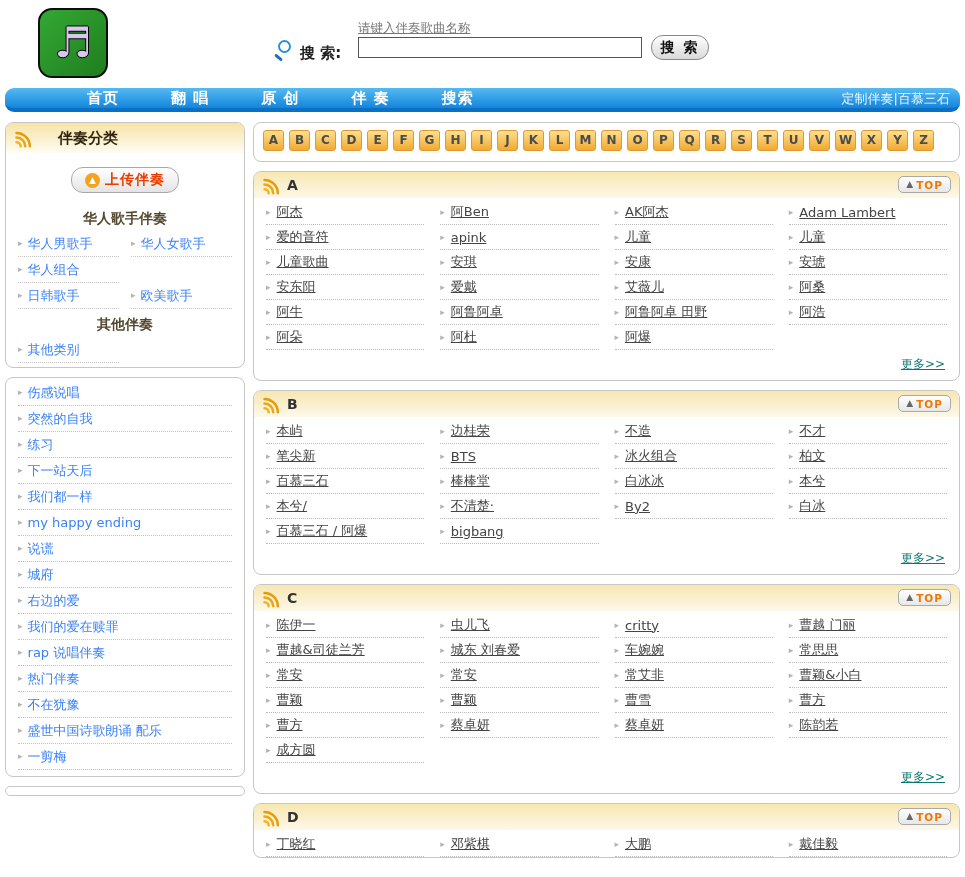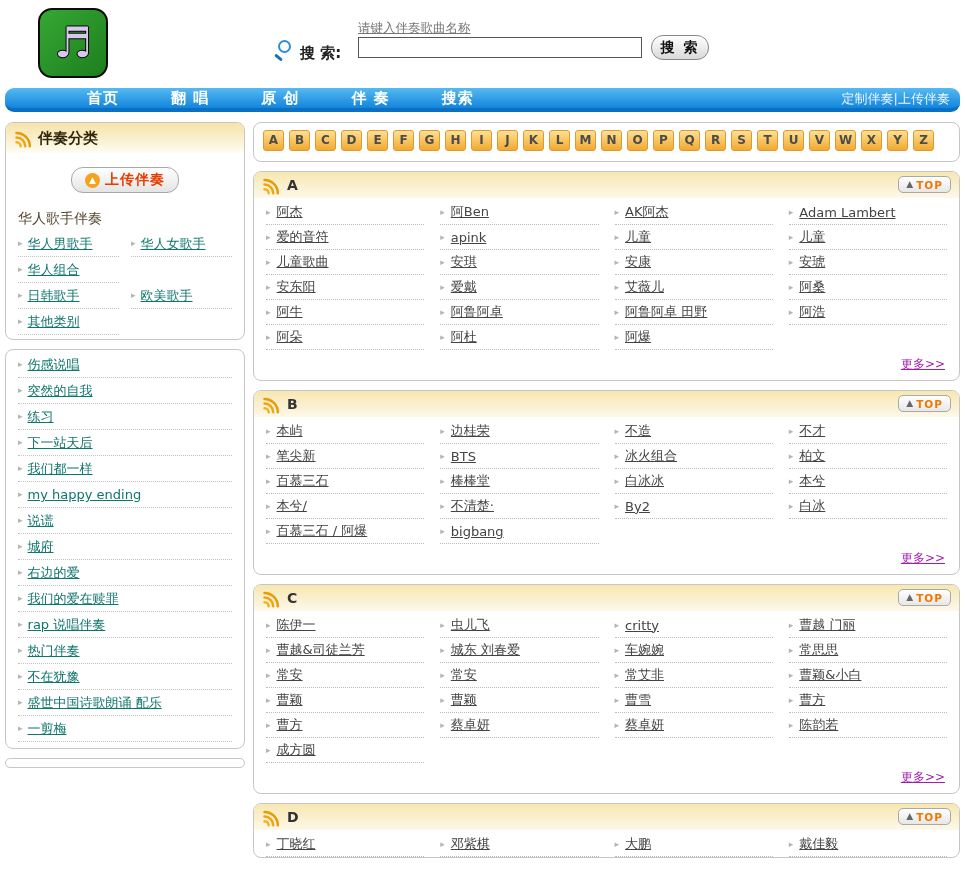--- a/index.html
+++ b/index.html
@@ -34,40 +34,40 @@
   .nav-items { display:flex; gap:52px; padding-left:82px; }
   .nav-item { color:#fff; font-weight:bold; font-size:15px; text-decoration:none; letter-spacing:1px; cursor:pointer; }
   .nav-right { margin-left:auto; padding-right:10px; color:#eaf6ff; font-size:13px; text-decoration:none; cursor:pointer; }
 
   
   .content { display:flex; gap:8px; padding:10px 5px 0; align-items:flex-start; }
   .left-col { width:240px; flex:none; }
   .right-col { flex:1; }
 
   .box { border:1px solid #c6c6c6; border-radius:8px; background:#fff; margin-bottom:9px; position:relative; }
-  .panel-header { height:30px; display:flex; align-items:center; gap:4px; padding:10px 8px;
+  .panel-header { height:30px; display:flex; align-items:center; gap:24px; padding:10px 8px;
         background:linear-gradient(#f6e3a6,#fefcf4); border-radius:7px 7px 0 0;
         font-weight:bold; font-size:15px; color:#33260f; }
   .wave-icon { width:20px; height:20px; flex:none; }
 
   
   .cat-body { padding:6px 12px 4px; }
   .upload-row { text-align:center; margin:8px 0 10px; }
   .upload-btn { display:inline-flex; align-items:center; gap:5px; padding:3px 13px;
         border:1px solid #a8a8a8; border-radius:12px; background:linear-gradient(#ffffff,#e4e4e4);
         cursor:pointer; font-family:inherit; }
   .upload-circle { width:15px; height:15px; border-radius:50%; background:#f5a21c; color:#fff;
         font-size:9px; line-height:15px; text-align:center; font-weight:bold; }
   .upload-label { color:#e83c00; font-weight:bold; font-size:14px; letter-spacing:1px; }
-  .group-title { font-weight:normal; color:#554830; font-size:14px; padding:7px 0 3px; }
+  .group-title { font-weight:bold; color:#554830; font-size:14px; padding:7px 0 3px;text-align:center; }
   .group-links { display:grid; grid-template-columns:1fr 1fr; column-gap:12px; }
 
   .side-cell { display:flex; align-items:center; gap:5px; height:26px; border-bottom:1px dotted #c2c2c2; }
   .bullet { color:#b3b3b3; font-size:9px; line-height:1; }
-  .side-link { color:#0f766e; font-size:13px; text-decoration:underline; cursor:pointer; }
+  .side-link { color:#3b82f6; font-size:13px; cursor:pointer; }
   .side-list { padding:2px 12px 6px; }
 
   
   .letters-row { display:flex; gap:5px; padding:7px 9px 10px; }
   .letter-btn { width:21px; height:21px; background:linear-gradient(#fde091,#f2a930);
         border:1px solid #dd9933; border-radius:3px; color:#4c4c4c; font-weight:bold;
         font-size:12px; text-align:center; line-height:19px; text-decoration:none; cursor:pointer; }
 
   
   .sec-header { height:26px; display:flex; align-items:center; gap:5px; padding:0 8px;
@@ -75,21 +75,21 @@
   .sec-letter { font-weight:bold; font-size:14px; color:#333; }
   .top-btn { position:absolute; right:8px; top:4px; height:17px; display:flex; align-items:center;
         gap:3px; padding:0 7px; background:linear-gradient(#ffffff,#e7e7e7); border:1px solid #a9a9a9;
         border-radius:5px; cursor:pointer; font-family:inherit; }
   .top-chevron { color:#666; font-size:9px; font-weight:bold; line-height:1; }
   .top-label { color:#f07800; font-weight:bold; font-size:10.5px; letter-spacing:1px; }
   .sec-grid { display:grid; grid-template-columns:repeat(4,1fr); column-gap:16px; padding:2px 12px 0; }
   .sec-cell { display:flex; align-items:center; gap:6px; height:25px; border-bottom:1px dotted #bbb; }
   .sec-link { color:#444; font-size:13px; text-decoration:underline; white-space:nowrap; cursor:pointer; }
   .more-row { text-align:right; padding:3px 14px 7px; }
-  .more-link { color:#a21caf; font-size:12px; text-decoration:underline; cursor:pointer; }
+  .more-link { color:#0f766e; font-size:12px; text-decoration:underline; cursor:pointer; }
 </style>
 </head>
 <body>
 
 <div class="page">
 
   <div class="site-header">
     <div class="logo">
       <span class="clef">♬</span>
     </div>
@@ -104,21 +104,21 @@
   </div>
 
   <div class="nav">
     <div class="nav-items">
         <a class="nav-item">首页</a>
         <a class="nav-item">翻 唱</a>
         <a class="nav-item">原 创</a>
         <a class="nav-item">伴 奏</a>
         <a class="nav-item">搜索</a>
       </div>
-    <a class="nav-right">定制伴奏|上传伴奏</a>
+    <a class="nav-right">定制伴奏|百慕三石</a>
   </div>
 
   <div class="content">
 
     <div class="left-col">
 
       <div class="box">
         <div class="panel-header">
           <svg class="wave-icon" viewBox="0 0 24 24">
     <path d="M3,17 A5,5 0 0 1 8,22" fill="none" stroke="#f6b21a" stroke-width="3" stroke-linecap="round"></path>
@@ -153,20 +153,21 @@
               <div class="group-links">
                 <div class="side-cell">
                   <span class="bullet">▸</span>
                   <a class="side-link">日韩歌手</a>
                 </div>
                 <div class="side-cell">
                   <span class="bullet">▸</span>
                   <a class="side-link">欧美歌手</a>
                 </div>
               </div>
+              <div class="group-title">其他伴奏</div>
               <div class="group-links">
                 <div class="side-cell">
                   <span class="bullet">▸</span>
                   <a class="side-link">其他类别</a>
                 </div>
               </div>
             </div>
         </div>
       </div>
 

